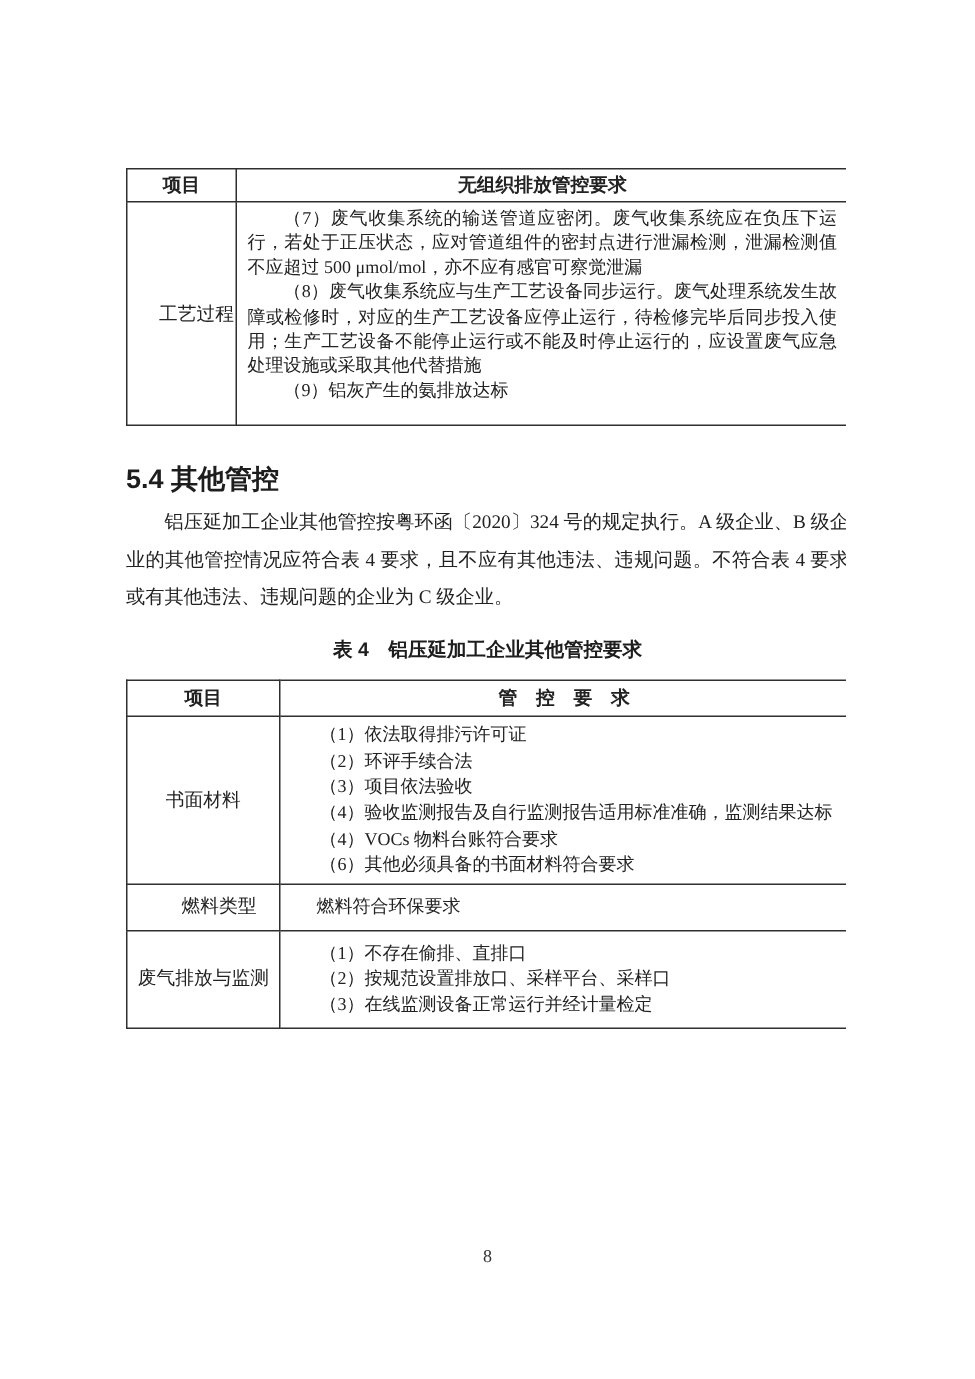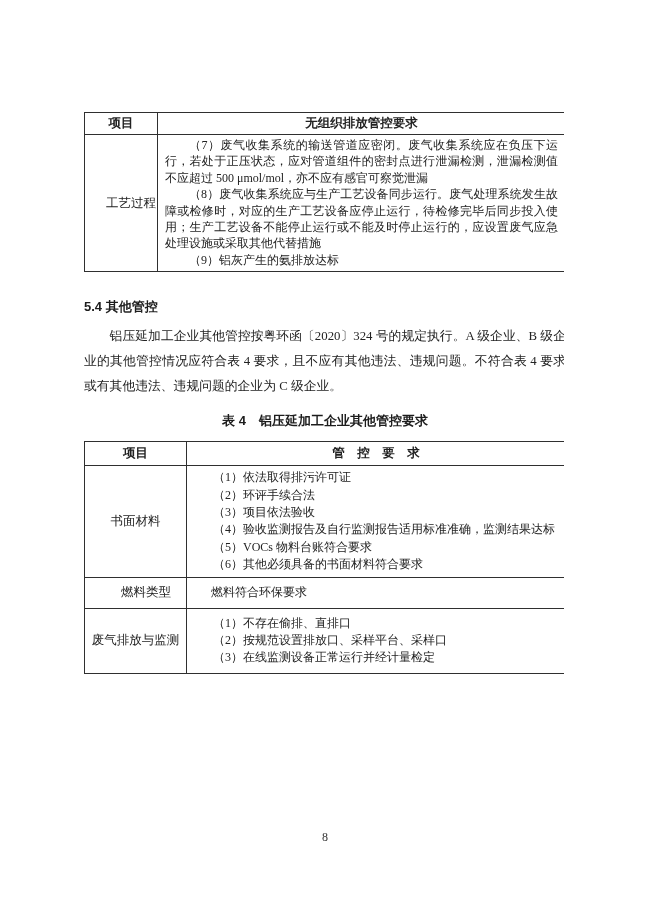--- a/index.html
+++ b/index.html
@@ -39,36 +39,36 @@
   }
   
   .t1 th { height: 21px; }
   .t1 .col-label { width: 73px; }
   .t1 td.label-cell {
     text-align: right;
     vertical-align: middle;
     font-size: 12.5px;
   }
   .t1 td.content-cell {
-    padding: 2px 7px 3px 7px;
+    padding: 2px 7px 15px 7px;
     vertical-align: middle;
   }
   .t1 td.content-cell p {
     margin: 0;
     font-size: 12px;
     line-height: 16.4px;
     text-align: justify;
     text-indent: 2em;
   }
   
   .section-heading {
     margin: 27px 0 0 0;
     font-family: "Liberation Sans", "DejaVu Sans", sans-serif;
     font-weight: bold;
-    font-size: 13px;
+    font-size: 18px;
     line-height: 16px;
     color: #1d1d1d;
   }
   .section-paragraph {
     margin: 9px 0 12px 0;
     font-size: 12.8px;
     line-height: 25px;
     text-align: justify;
     text-indent: 2em;
   }
@@ -164,21 +164,21 @@
         </tr>
       </thead>
       <tbody>
         <tr class="row-written">
           <td class="label-cell">书面材料</td>
           <td class="content-cell">
             <p>（1）依法取得排污许可证</p>
             <p>（2）环评手续合法</p>
             <p>（3）项目依法验收</p>
             <p>（4）验收监测报告及自行监测报告适用标准准确，监测结果达标</p>
-            <p>（5）VOCs 物料台账符合要求</p>
+            <p>（4）VOCs 物料台账符合要求</p>
             <p>（6）其他必须具备的书面材料符合要求</p>
           </td>
         </tr>
         <tr class="row-fuel">
           <td class="label-cell">燃料类型</td>
           <td class="content-cell">
             <p>燃料符合环保要求</p>
           </td>
         </tr>
         <tr class="row-exhaust">

